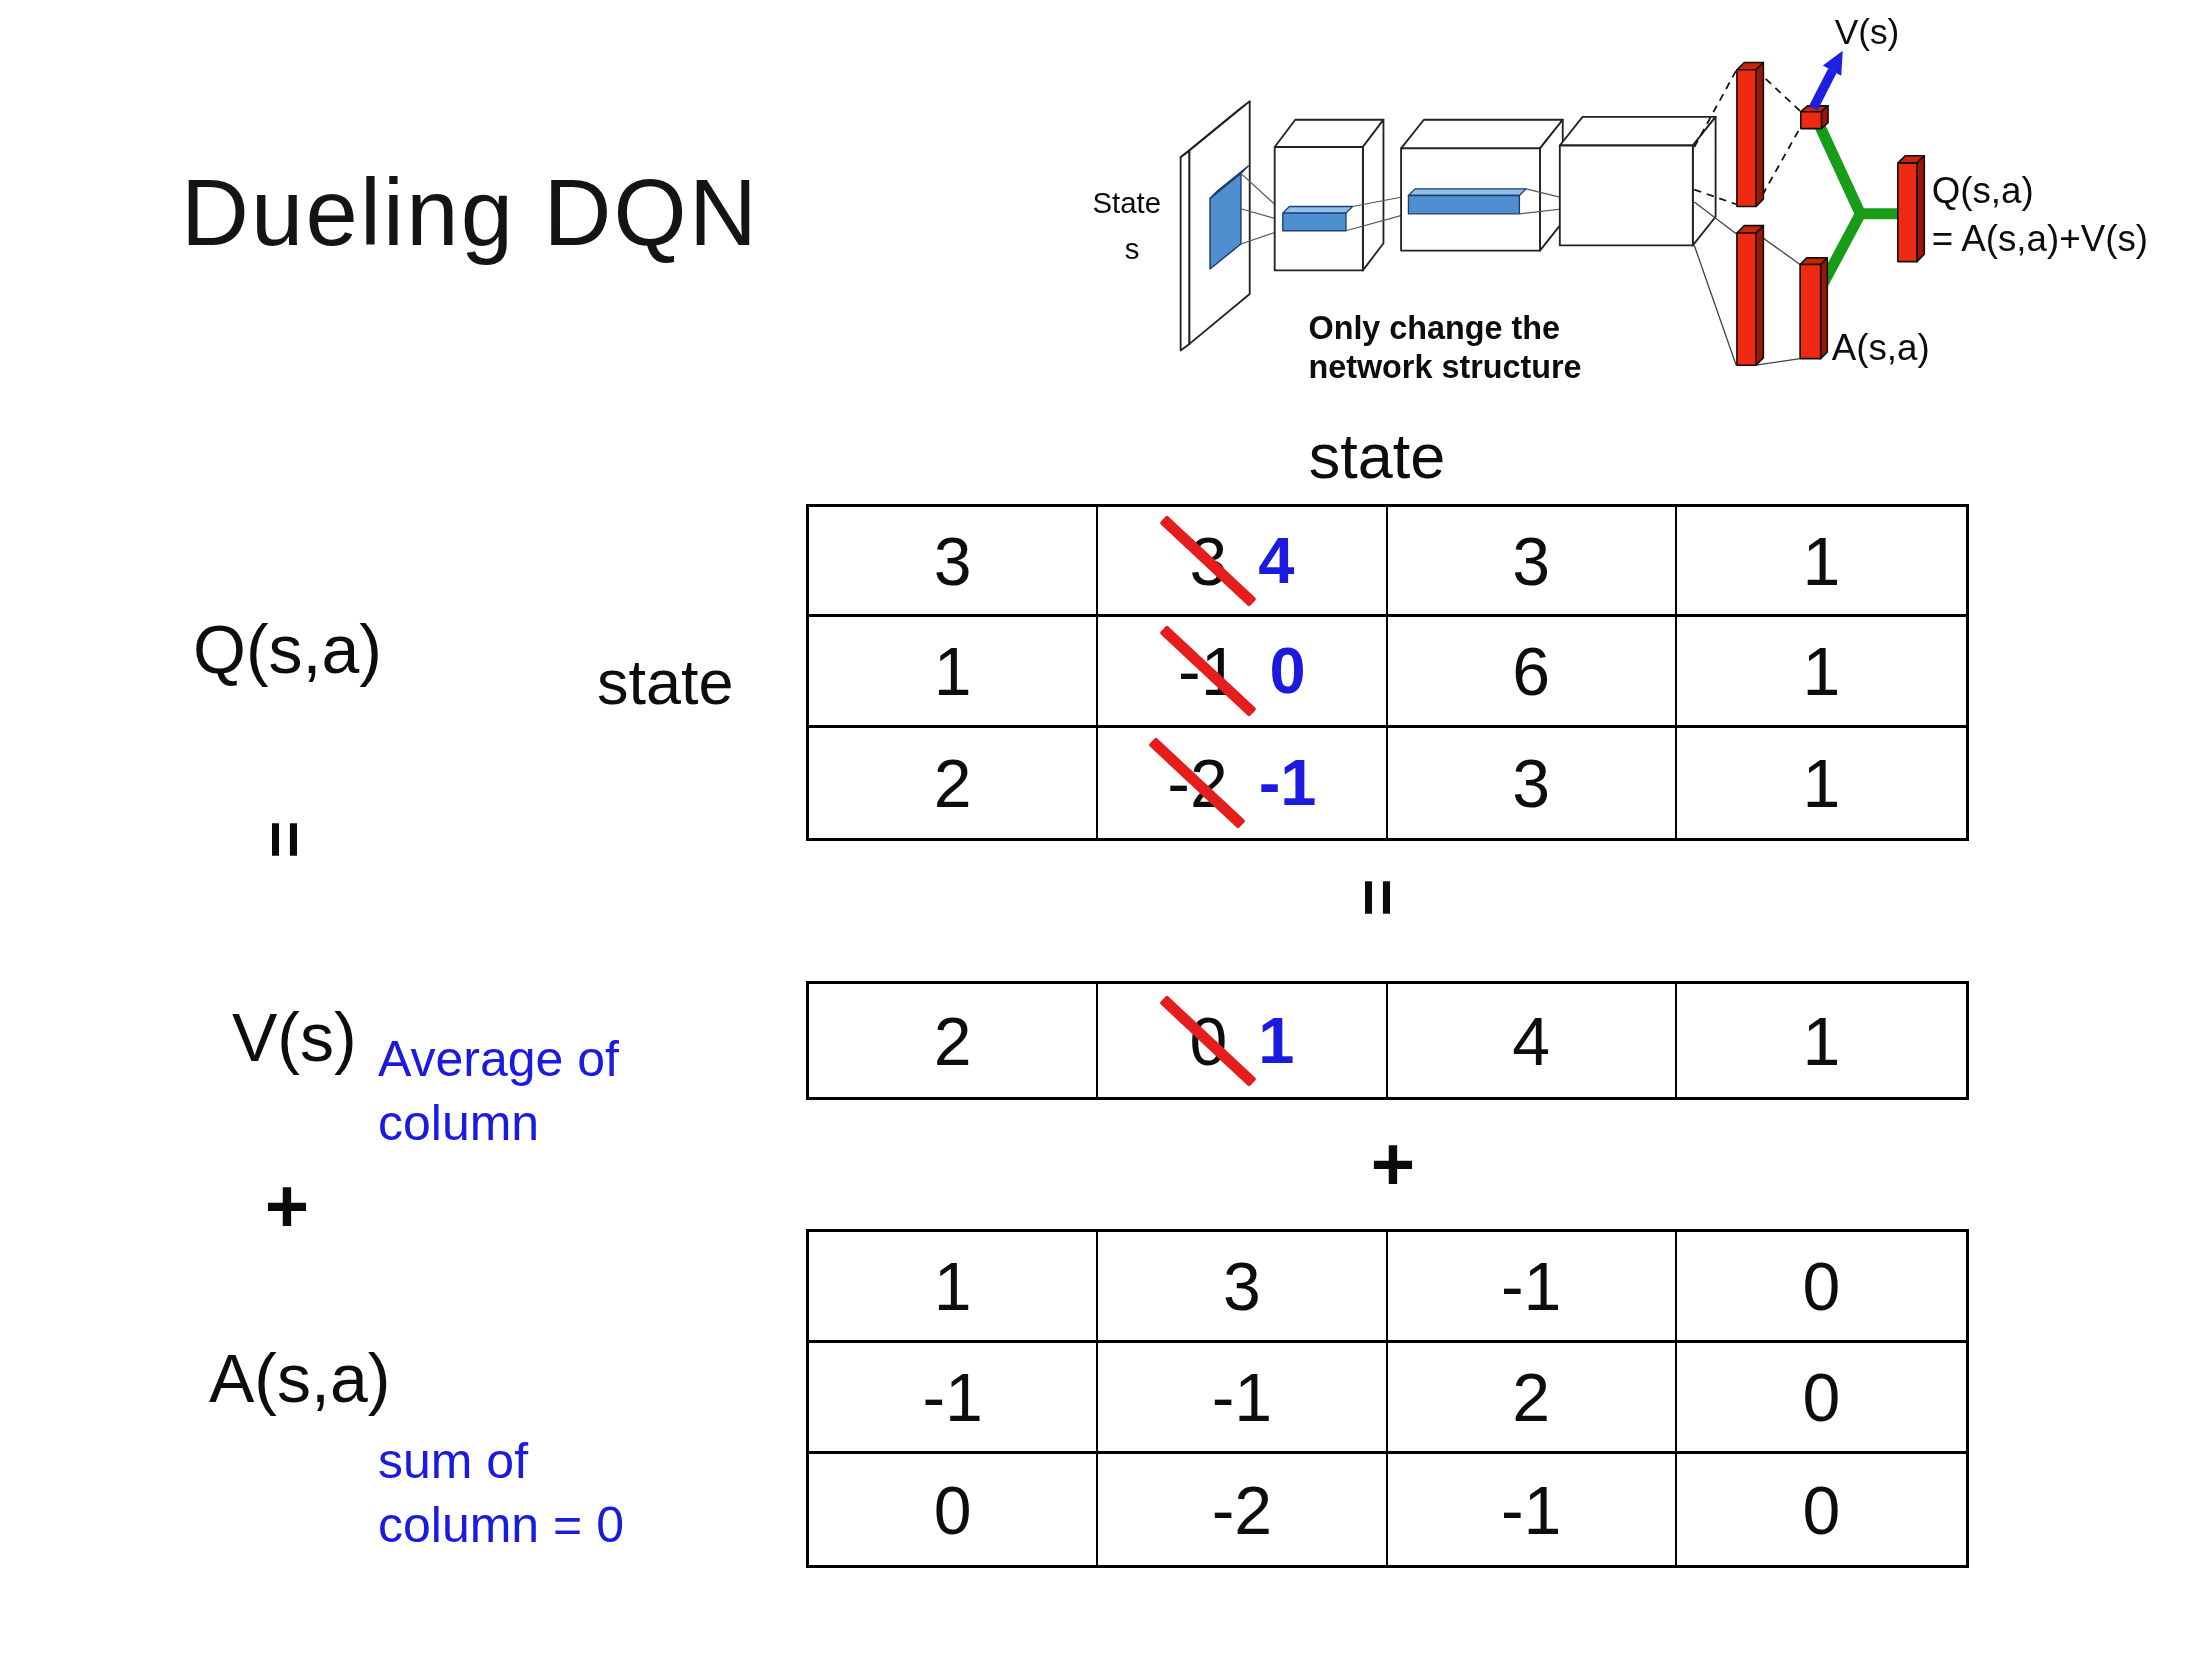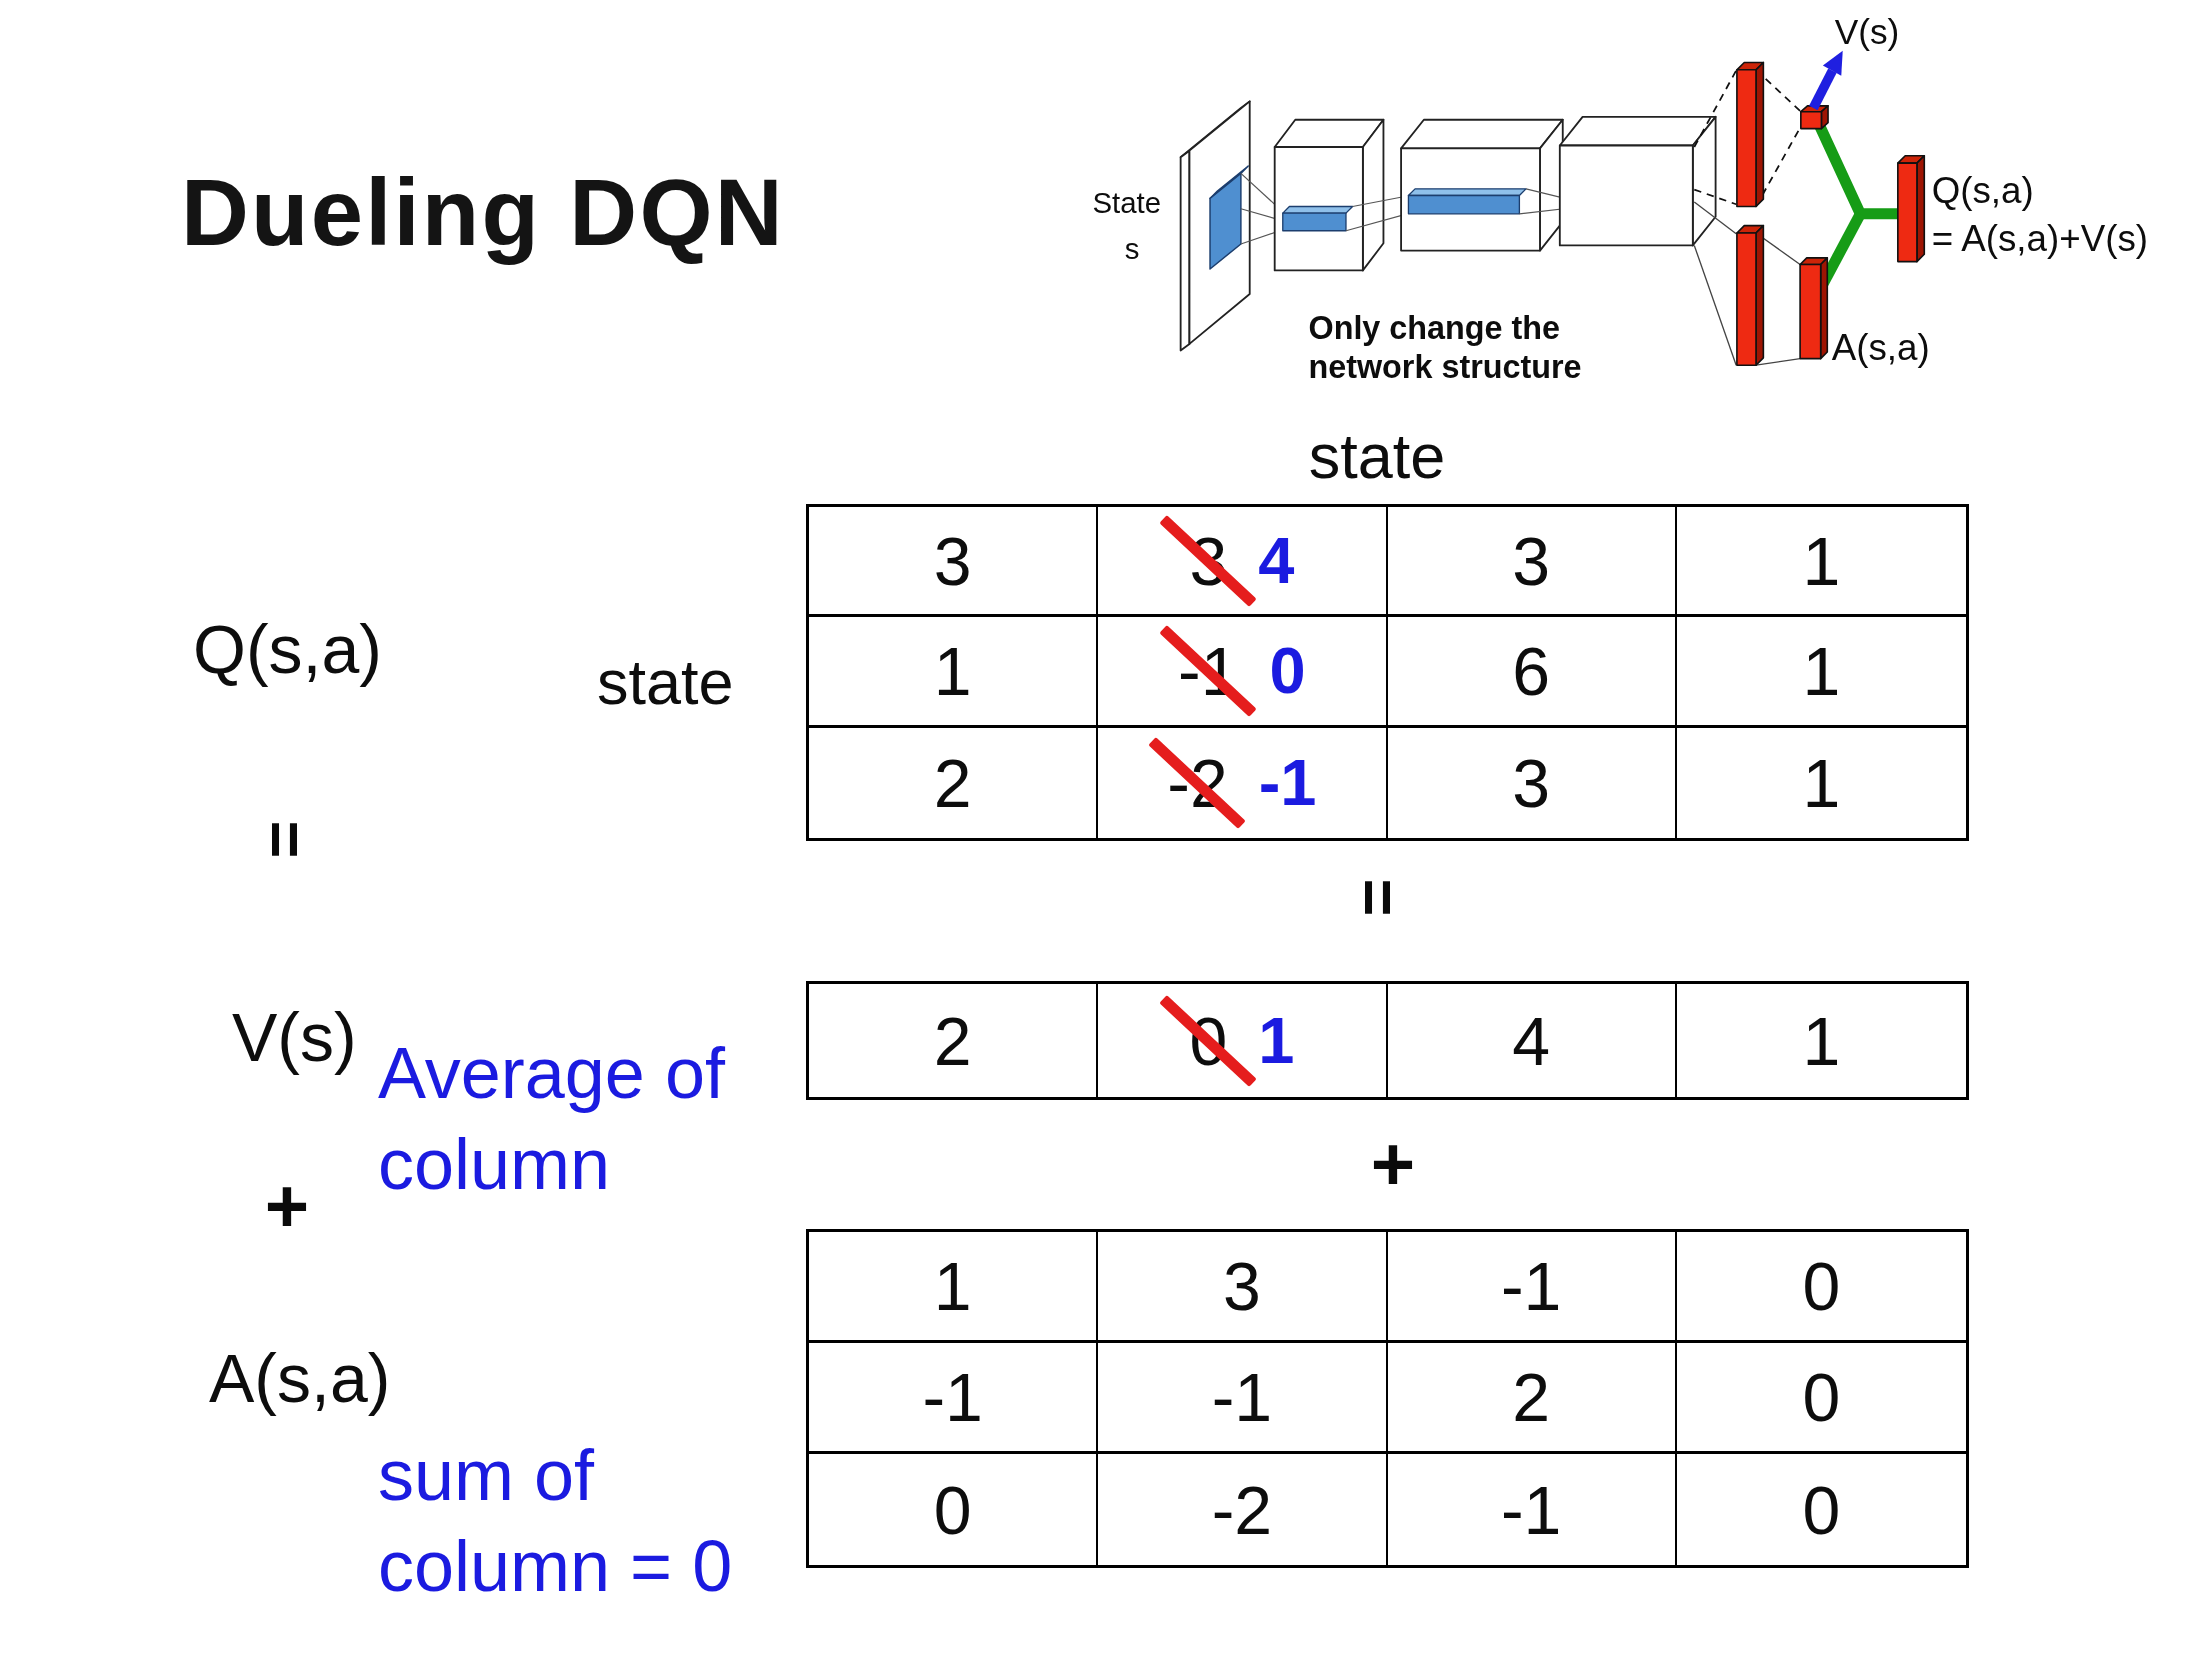--- a/index.html
+++ b/index.html
@@ -1,27 +1,27 @@
 <!DOCTYPE html>
 <html style="font-size:11.8px"><head>
 <meta charset="utf-8">
 <style>
   html,body{margin:0;padding:0;}
   body{
     width:2205px;height:1654px;background:#ffffff;overflow:hidden;position:relative;
     font-family:"Liberation Sans","DejaVu Sans",sans-serif;color:#0d0d0d;
   }
   .abs{position:absolute;line-height:1;white-space:nowrap;}
-  .title{left:181px;top:166px;font-size:94px;letter-spacing:2.2px;color:#141414;font-weight:700;}
+  .title{left:181px;top:166px;font-size:94px;letter-spacing:2.2px;color:#141414;font-weight:400;}
   .state-label{left:1377px;top:425px;transform:translateX(-50%);font-size:63px;}
   .q-label{left:193px;top:615px;font-size:68px;}
   .action-label{left:597px;top:651px;font-size:63px;}
   .v-label{left:232px;top:1003px;font-size:68px;}
   .a-label{left:209px;top:1344px;font-size:68px;}
-  .blue-note{font-size:72px;color:#1b1be0;line-height:1.27;white-space:pre-line;}
+  .blue-note{font-size:50px;color:#1b1be0;line-height:1.27;white-space:pre-line;}
   .avg-note{left:378px;top:1028px;}
   .sum-note{left:378px;top:1430px;}
   .sym{position:absolute;display:flex;align-items:center;justify-content:center;color:#0a0a0a;}
   .veq{width:44px;height:44px;}
   .veq span{transform:rotate(90deg);font-size:65px;font-weight:700;line-height:1;}
   .veq-left{left:264px;top:817px;}
   .veq-center{left:1357px;top:875px;}
   .plus{width:62px;height:71px;font-size:76px;font-weight:600;}
   .plus-left{left:256px;top:1170px;}
   .plus-center{left:1362px;top:1128px;}

